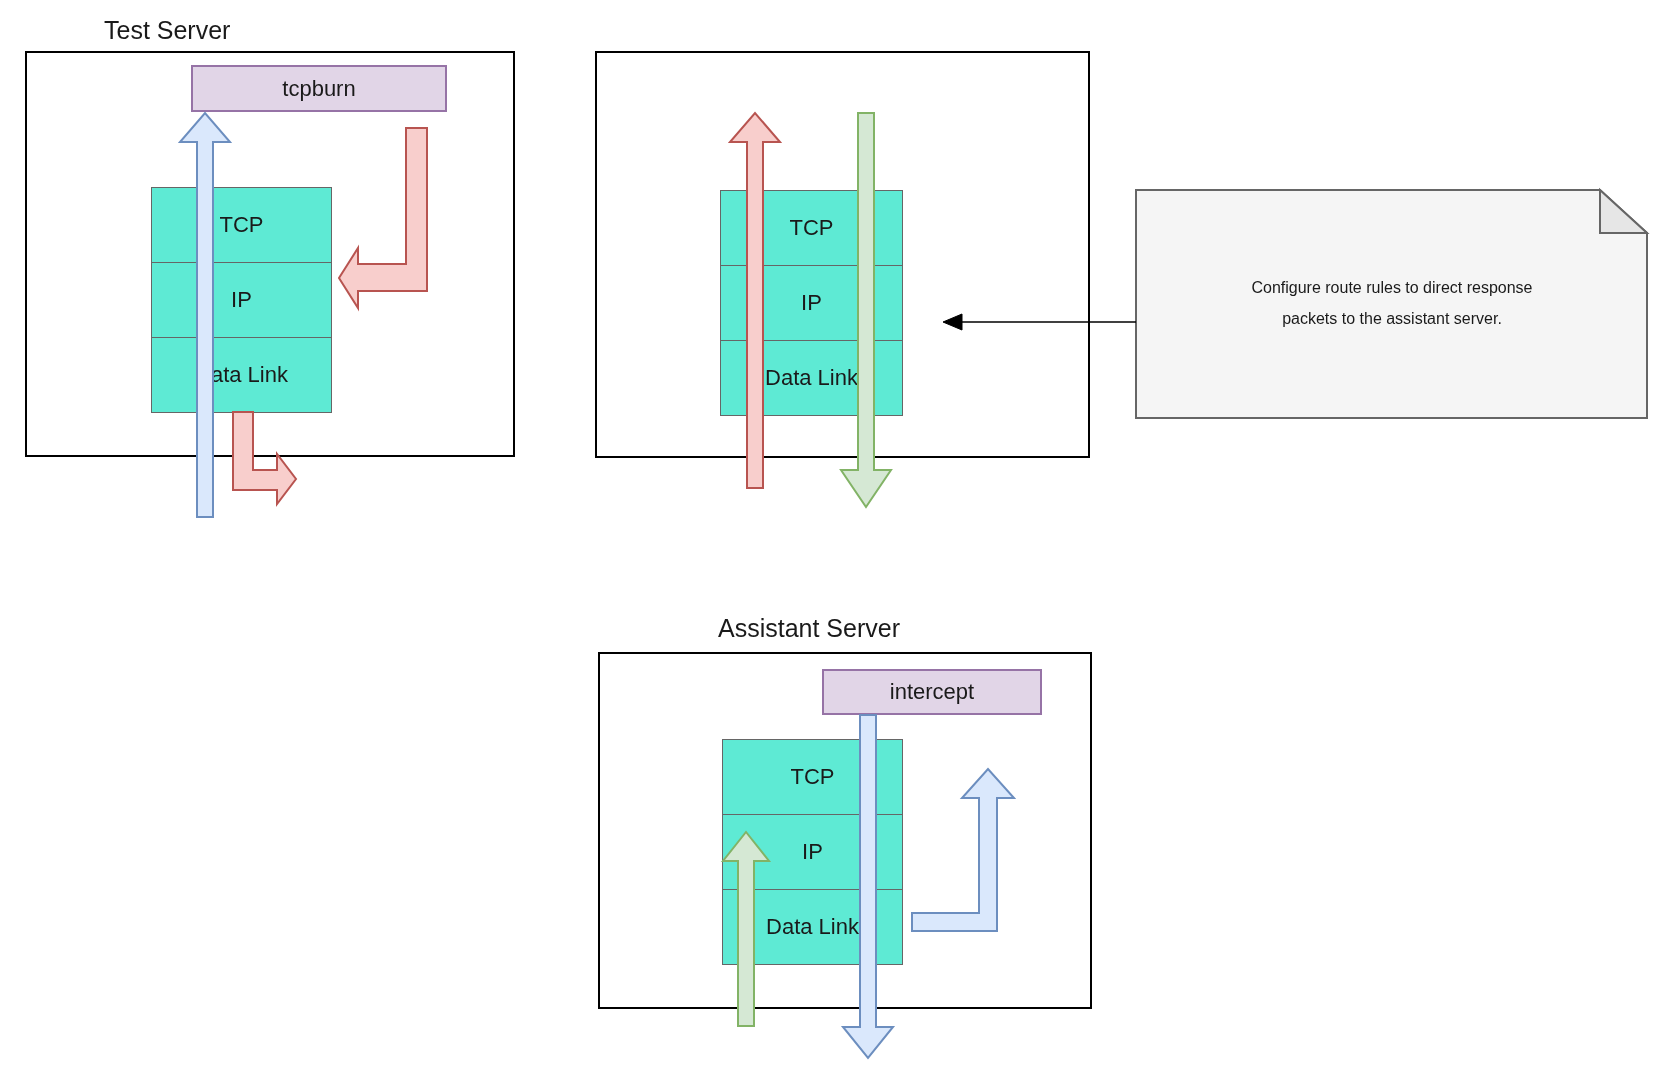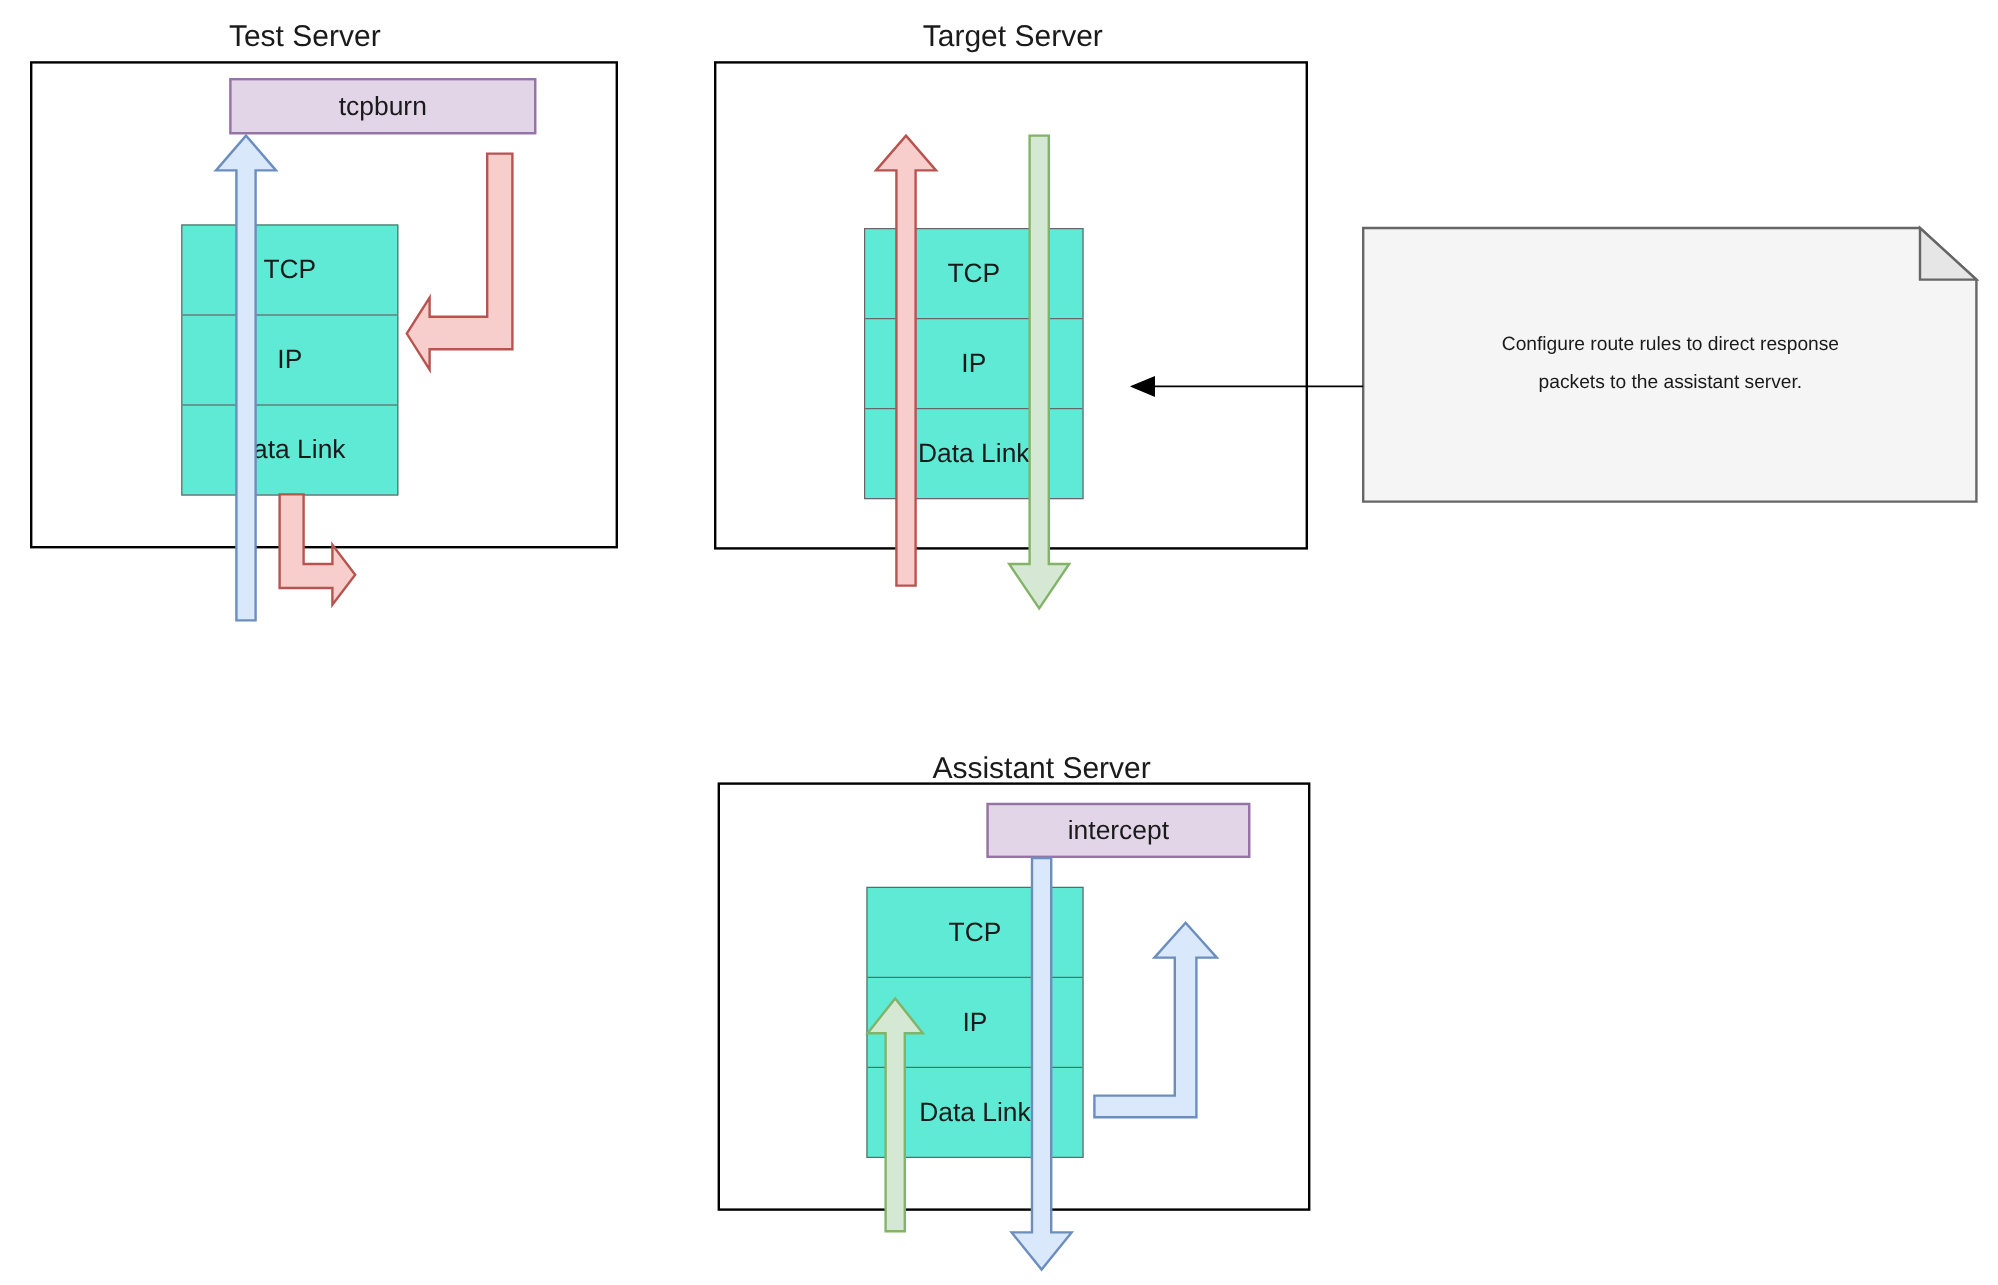--- a/index.html
+++ b/index.html
@@ -15,21 +15,20 @@
   }
   .server-box {
     position: absolute;
     background: #ffffff;
     border: 2px solid #000000;
     z-index: 0;
   }
   .title {
     position: absolute;
     width: 300px;
-    text-align: center;
     font-size: 25px;
     white-space: nowrap;
     z-index: 1;
   }
   .app-box {
     position: absolute;
     background: #e1d5e7;
     border: 2px solid #9673a6;
     display: flex;
     align-items: center;
@@ -78,22 +77,21 @@
     z-index: 6;
   }
   .note-text span { display: block; }
 </style>
 </head>
 <body>
 
 <div class="canvas">
 
   <div class="title" style="left:104px; top:16px;">Test Server</div>
-  <div class="title" style="left:694px; top:16px;">Target Server</div>
-  <div class="title" style="left:718px; top:614px;margin-top:12px;">Assistant Server</div>
+  <div class="title" style="left:718px; top:614px;">Assistant Server</div>
 
   <div class="server-box" style="left:25px; top:51px; width:490px; height:406px;"></div>
   <div class="server-box" style="left:595px; top:51px; width:495px; height:407px;"></div>
   <div class="server-box" style="left:598px; top:652px; width:494px; height:357px;"></div>
 
   <div class="app-box" style="left:191px; top:65px; width:256px; height:47px;">
     <span>tcpburn</span>
   </div>
   <div class="app-box" style="left:822px; top:669px; width:220px; height:46px;">
     <span>intercept</span>

